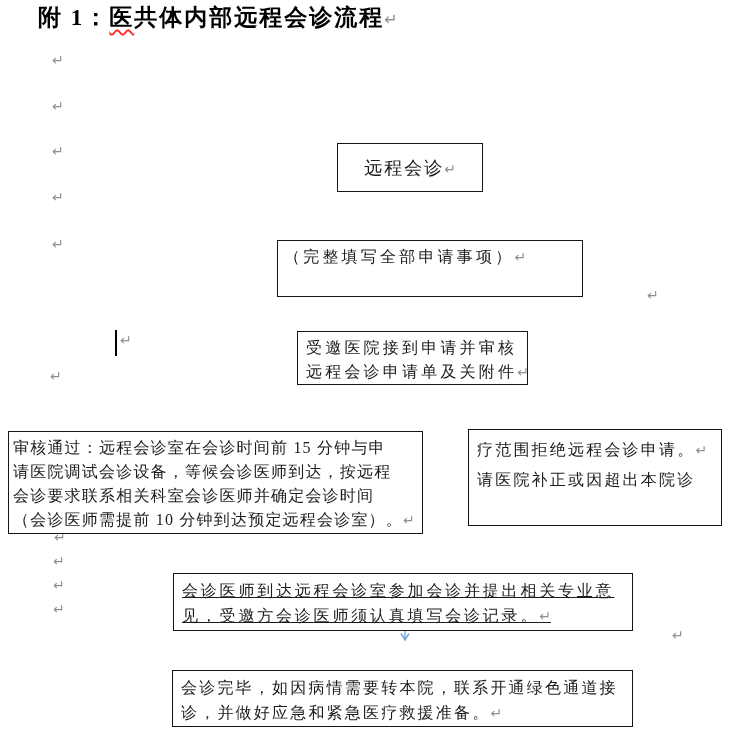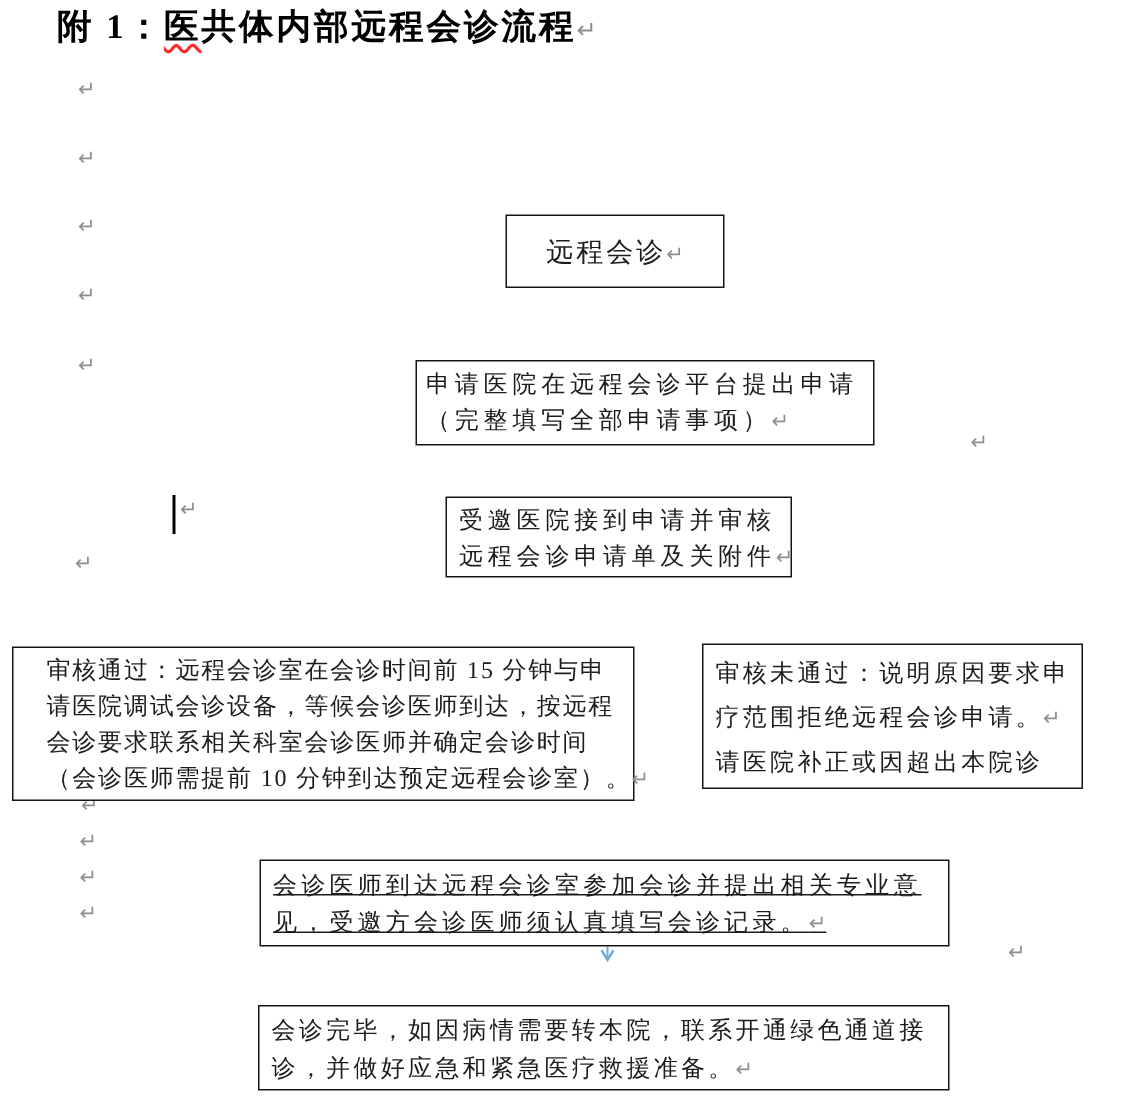--- a/index.html
+++ b/index.html
@@ -26,21 +26,21 @@
   }
   .flow-box .line { white-space:nowrap; }
   #box-start { left:337px; top:99px;  width:146px; height:49px;
     display:flex; align-items:center; justify-content:center;
     font-size:18px; letter-spacing:2px; }
   #box-apply    { left:277px; top:196px; width:306px; height:57px;
     padding:4px 6px;  font-size:16px; line-height:24px; letter-spacing:3.2px; }
   #box-review   { left:297px; top:287px; width:231px; height:54px;
     padding:4px 8px;  font-size:16px; line-height:24px; letter-spacing:3.2px; }
   #box-approved { left:8px;   top:387px; width:415px; height:103px;
-    padding:4px 22px;  font-size:16px; line-height:24px; letter-spacing:1.2px; }
+    padding:4px 4px;  font-size:16px; line-height:24px; letter-spacing:1.2px; }
   #box-rejected { left:468px; top:385px; width:254px; height:97px;
     padding:5px 8px;  font-size:16px; line-height:29px; letter-spacing:2.2px; }
   #box-attend   { left:173px; top:529px; width:460px; height:58px;
     padding:4px 8px;  font-size:16px; line-height:25px; letter-spacing:2.8px;text-decoration:underline; }
   #box-finish   { left:172px; top:626px; width:461px; height:57px;
     padding:4px 8px;  font-size:16px; line-height:25px; letter-spacing:2.2px; }
   .pmark {
     color:#8f8f8f; font-family:"DejaVu Sans", sans-serif;
     font-size:14px; letter-spacing:0; font-weight:normal;
   }
@@ -96,21 +96,20 @@
   <line x1="405" y1="589" x2="405" y2="640" marker-end="url(#ah)"></line>
 </svg>
 
 <div id="box-start" class="flow-box">
   <span class="line">
     <span>远程会诊</span><span class="pmark">↵</span>
   </span>
 </div>
 
 <div id="box-apply" class="flow-box">
-  <div class="line">申请医院在远程会诊平台提出申请</div>
   <div class="line">
     <span>（完整填写全部申请事项）</span><span class="pmark">↵</span>
   </div>
 </div>
 
 <div id="box-review" class="flow-box">
   <div class="line">受邀医院接到申请并审核</div>
   <div class="line">
     <span>远程会诊申请单及关附件</span><span class="pmark">↵</span>
   </div>
@@ -119,21 +118,20 @@
 <div id="box-approved" class="flow-box">
   <div class="line">审核通过：远程会诊室在会诊时间前 15 分钟与申</div>
   <div class="line">请医院调试会诊设备，等候会诊医师到达，按远程</div>
   <div class="line">会诊要求联系相关科室会诊医师并确定会诊时间</div>
   <div class="line">
     <span>（会诊医师需提前 10 分钟到达预定远程会诊室）。</span><span class="pmark">↵</span>
   </div>
 </div>
 
 <div id="box-rejected" class="flow-box">
-  <div class="line">审核未通过：说明原因要求申</div>
   <div class="line">
     <span>疗范围拒绝远程会诊申请。</span><span class="pmark">↵</span>
   </div>
   <div class="line">请医院补正或因超出本院诊</div>
 </div>
 
 <div id="box-attend" class="flow-box">
   <div class="line">会诊医师到达远程会诊室参加会诊并提出相关专业意</div>
   <div class="line">
     <span>见，受邀方会诊医师须认真填写会诊记录。</span><span class="pmark">↵</span>

